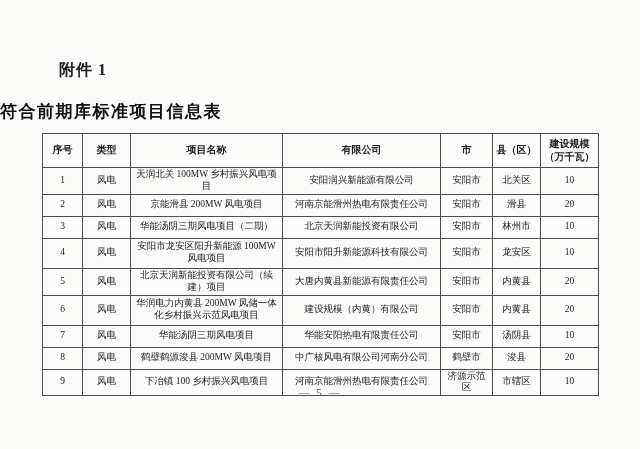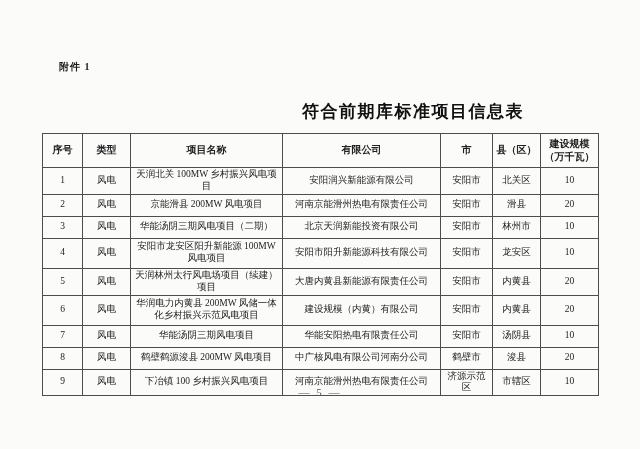--- a/index.html
+++ b/index.html
@@ -4,25 +4,25 @@
 <style>
   html,body{margin:0;padding:0;}
   body{
     width:640px;height:449px;position:relative;
     background:#fbfbfa;
     font-family:"Liberation Serif","DejaVu Serif",serif;
     color:#2b2b2b;overflow:hidden;
   }
   .attachment{
     position:absolute;left:59px;top:60px;
-    font-size:10px;font-weight:bold;letter-spacing:1px;color:#1d1d1d;
+    font-size:16px;font-weight:bold;letter-spacing:1px;color:#1d1d1d;
   }
   .doc-title{
     position:absolute;left:0;top:100px;width:524px;
-    text-align:right;font-size:17px;font-weight:bold;
+    text-align:left;font-size:17px;font-weight:bold;
     letter-spacing:1.5px;color:#111;
   }
   table.info{
     position:absolute;left:42px;top:133px;
     border-collapse:collapse;table-layout:fixed;
     width:556px;
     font-size:9.5px;color:#222;font-family:Liberation Serif, serif;
   }
   table.info th, table.info td{
     border:1px solid #4d4d4d;
@@ -110,21 +110,21 @@
       <td>风电</td>
       <td>安阳市龙安区阳升新能源 100MW 风电项目</td>
       <td>安阳市阳升新能源科技有限公司</td>
       <td>安阳市</td>
       <td>龙安区</td>
       <td>10</td>
     </tr>
     <tr class="r-s">
       <td>5</td>
       <td>风电</td>
-      <td>天润林州太行风电场项目（续建）项目</td>
+      <td>北京天润新能投资有限公司（续建）项目</td>
       <td>大唐内黄县新能源有限责任公司</td>
       <td>安阳市</td>
       <td>内黄县</td>
       <td>20</td>
     </tr>
     <tr class="r-m">
       <td>6</td>
       <td>风电</td>
       <td>华润电力内黄县 200MW 风储一体化乡村振兴示范风电项目</td>
       <td>建设规模（内黄）有限公司</td>

